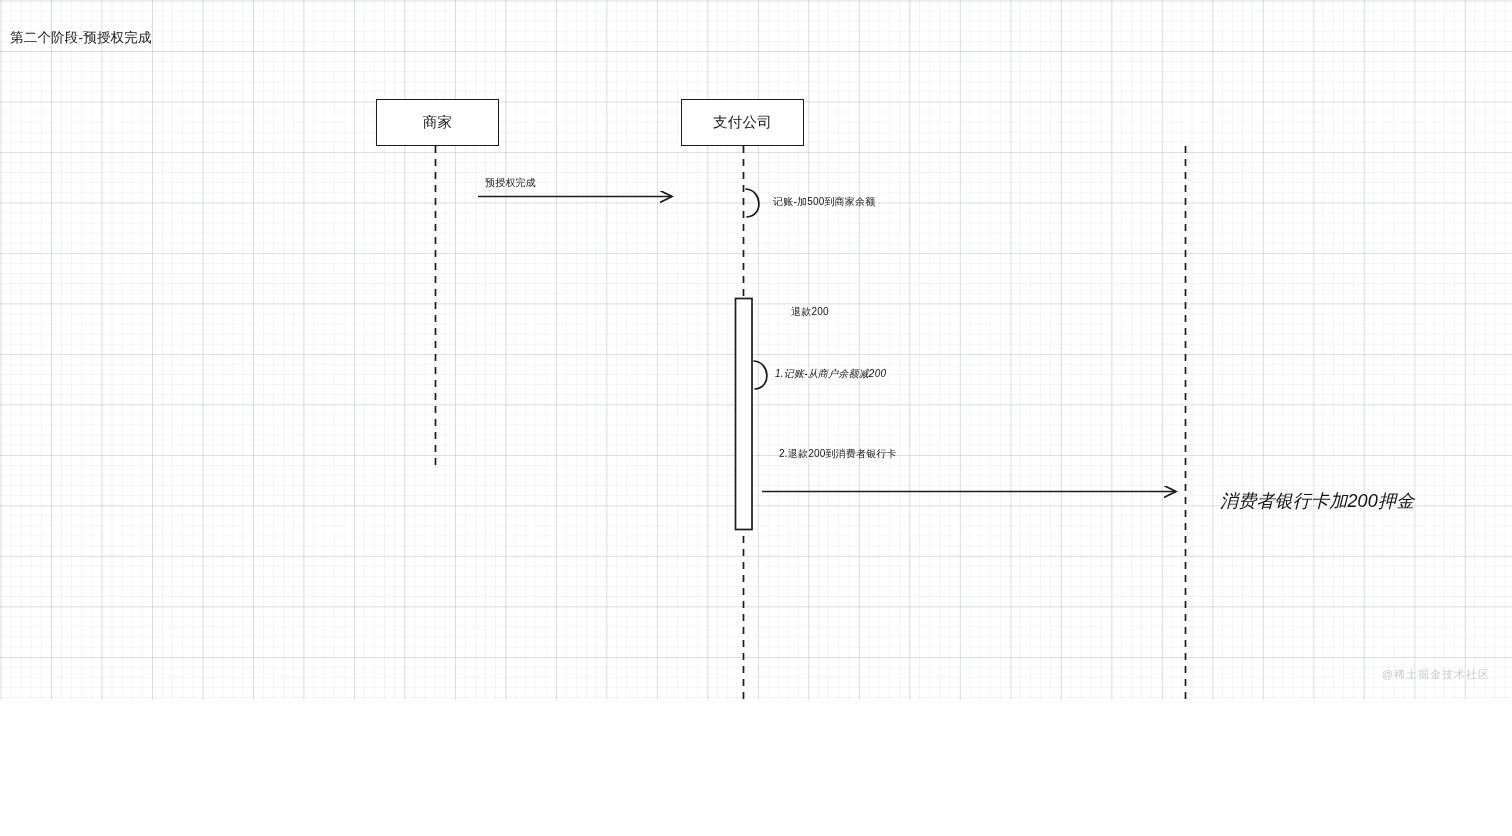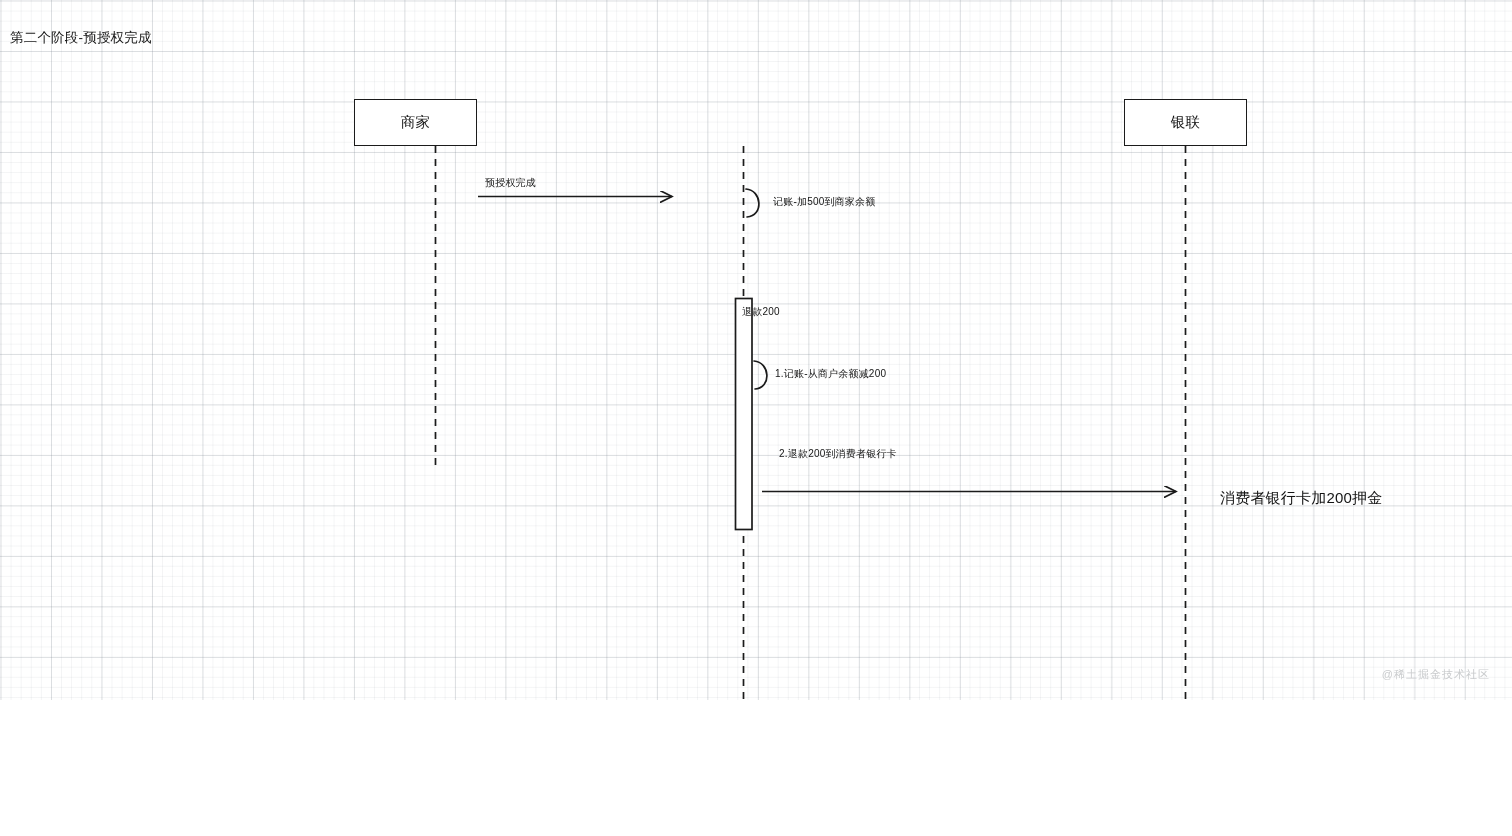--- a/index.html
+++ b/index.html
@@ -70,24 +70,25 @@
   .msg-label {
     position: absolute;
     font-size: 10px;
     color: #141414;
     letter-spacing: 0.2px;
     white-space: nowrap;
   }
 
   .note-label {
     position: absolute;
-    font-size: 15px;
+    font-size: 18px;
     color: #141414;
     letter-spacing: 0.2px;
     white-space: nowrap;
+    font-style: italic;
   }
 
   .watermark {
     position: absolute;
     right: 22px;
     bottom: 18px;
     font-size: 11px;
     color: #c9cbcd;
     letter-spacing: 1px;
     white-space: nowrap;
@@ -118,36 +119,36 @@
 
     <path d="M 746 189 C 762 190 764 216 747 217" fill="none" stroke="#1b1b1b" stroke-width="1.7" stroke-linecap="round"></path>
 
     <rect x="735.5" y="298.5" width="16.5" height="231" fill="#ffffff" stroke="#1b1b1b" stroke-width="1.7"></rect>
 
     <path d="M 754 361 C 770 362 772 388 755 389" fill="none" stroke="#1b1b1b" stroke-width="1.7" stroke-linecap="round"></path>
 
     <line x1="762" y1="491.5" x2="1176" y2="491.5" stroke="#1b1b1b" stroke-width="1.7" marker-end="url(#arrowhead-open)"></line>
   </svg>
 
-  <div class="participant-box" style="left:354px; top:99px; width:123px; height:47px;">
+  <div class="participant-box" style="left:376px; top:99px; width:123px; height:47px;">
     <span class="participant-label">商家</span>
   </div>
 
+  <div class="participant-box" style="left:681px; top:99px; width:123px; height:47px;">
+    <span class="participant-label">支付公司</span>
+  </div>
 
-  <div class="participant-box" style="left:1124px; top:99px; width:123px; height:47px;">
-    <span class="participant-label">银联</span>
-  </div>
 
   <div class="msg-label" style="left:485px; top:176px;">预授权完成</div>
 
   <div class="msg-label" style="left:773px; top:195px;">记账-加500到商家余额</div>
 
-  <div class="msg-label" style="left:742px; top:305px;">退款200</div>
+  <div class="msg-label" style="left:791px; top:305px;">退款200</div>
 
-  <div class="msg-label" style="left:775px; top:367px;">1.记账-从商户余额减200</div>
+  <div class="msg-label" style="left:775px; top:367px;font-style:italic;">1.记账-从商户余额减200</div>
 
   <div class="msg-label" style="left:779px; top:447px;">2.退款200到消费者银行卡</div>
 
   <div class="note-label" style="left:1220px; top:489px;">消费者银行卡加200押金</div>
 
   <div class="watermark">@稀土掘金技术社区</div>
 
 </div>
 
 </body></html>

